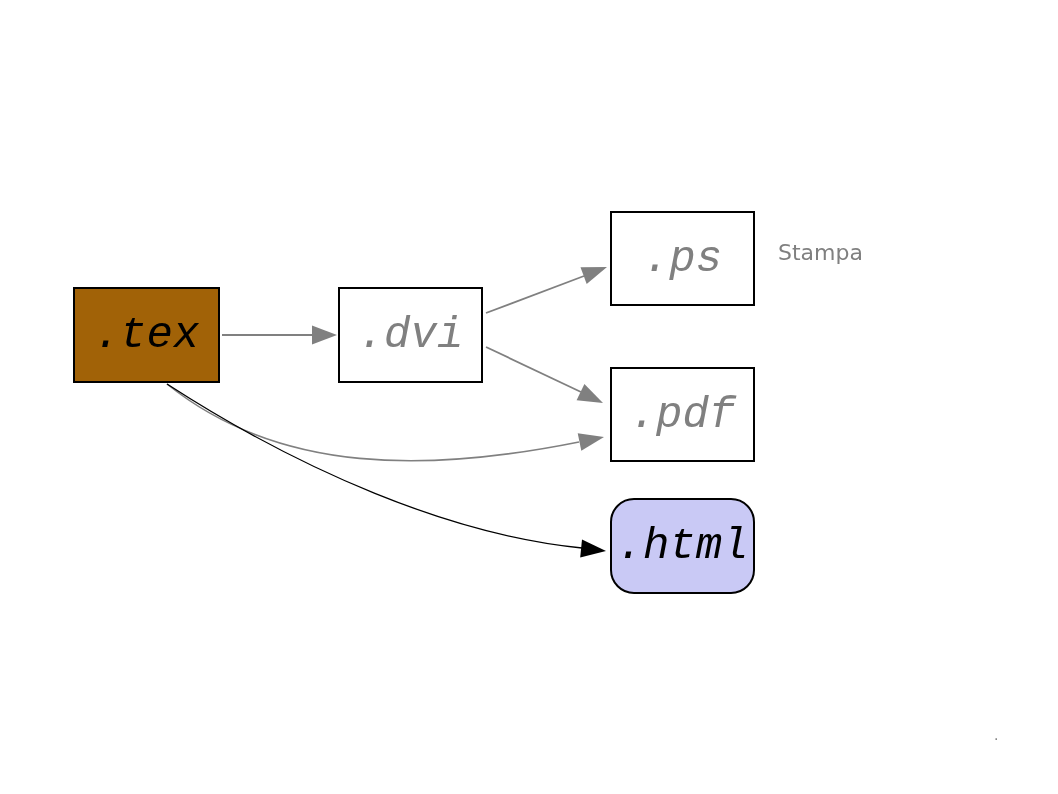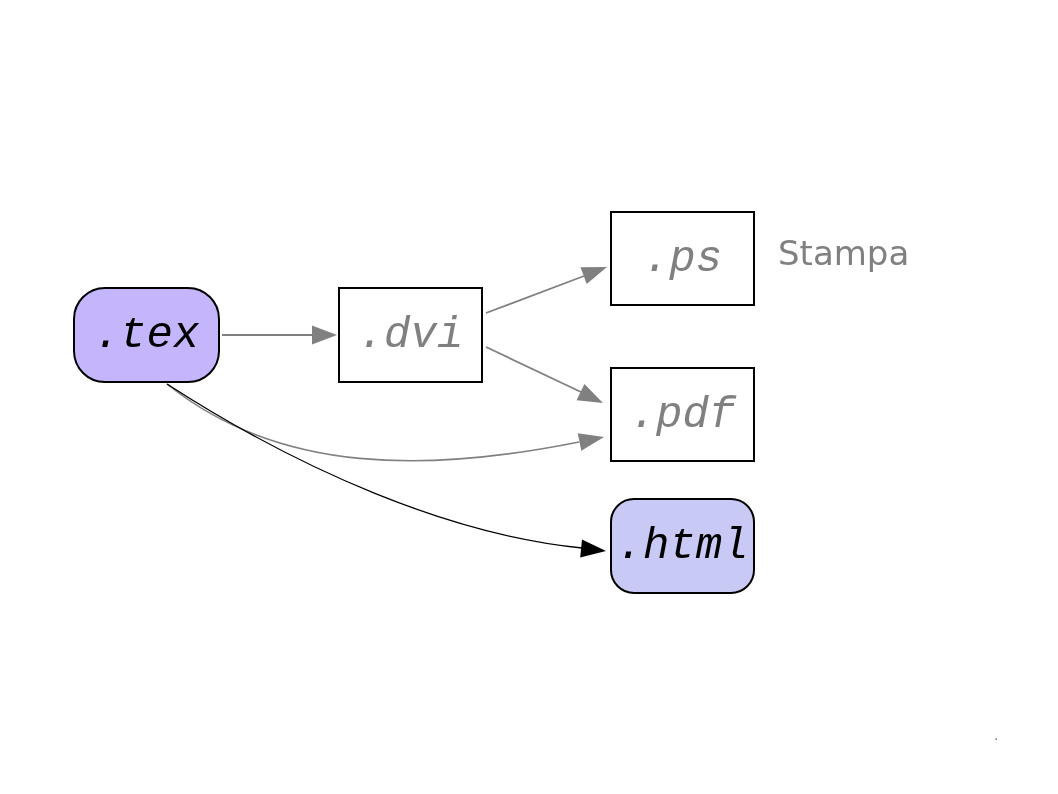--- a/index.html
+++ b/index.html
@@ -28,29 +28,29 @@
     box-sizing: border-box;
     display: flex;
     align-items: center;
     justify-content: center;
     font-family: "Liberation Mono", "DejaVu Sans Mono", monospace;
     font-size: 44px;
     letter-spacing: 0px;
     white-space: nowrap;
     font-style: italic;
   }
-  .node-tex  { left: 73px;  top: 287px; width: 147px; height: 96px; background: #c4b5fd; color: #000000; border-radius: 32px; }
+  .node-tex  { left: 73px;  top: 287px; width: 147px; height: 96px; background: #a16207; color: #000000; }
   .node-dvi  { left: 338px; top: 287px; width: 145px; height: 96px; background: #ffffff; color: #808080; }
   .node-ps   { left: 610px; top: 211px; width: 145px; height: 95px; background: #ffffff; color: #808080; }
   .node-pdf  { left: 610px; top: 367px; width: 145px; height: 95px; background: #ffffff; color: #808080; }
   .node-html { left: 610px; top: 498px; width: 145px; height: 96px; background: #c9c9f5; color: #000000; border-radius: 24px; }
   .annotation {
     position: absolute;
     color: #808080;
-    font-size: 34px;
+    font-size: 22px;
     line-height: 38px;
     white-space: nowrap;
   }
   .annotation-ps  { left: 778px; top: 234px; }
   .annotation-pdf { left: 778px; top: 377px; }
   .corner-mark {
     position: absolute;
     left: 994px;
     top: 728px;
     color: #808080;

